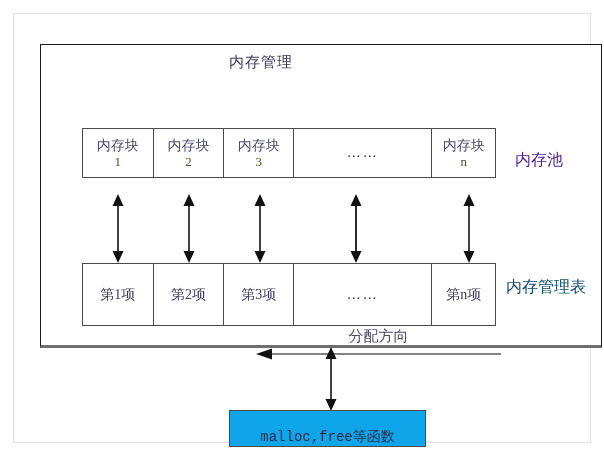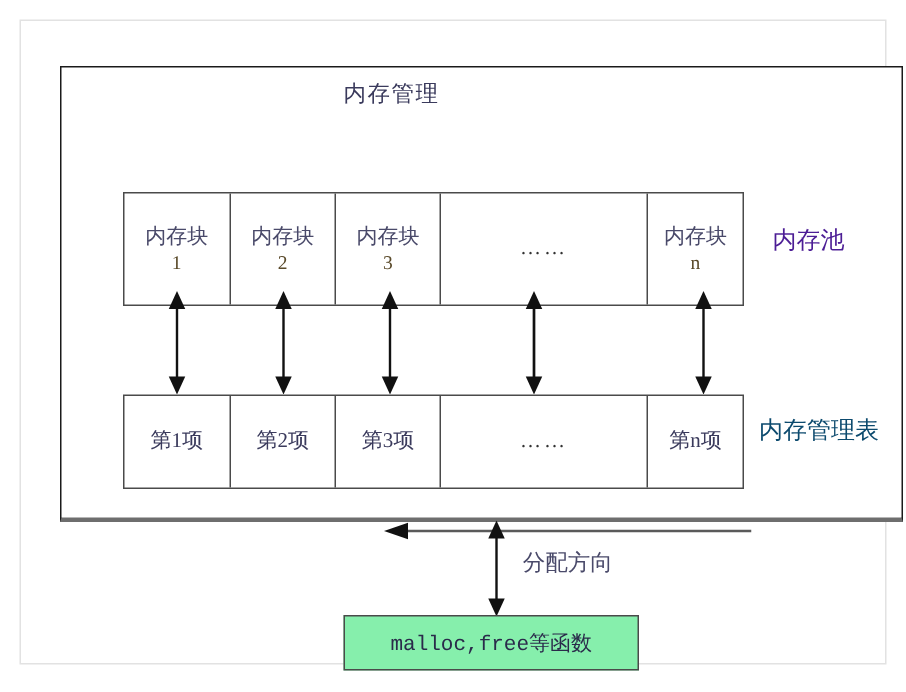--- a/index.html
+++ b/index.html
@@ -89,21 +89,21 @@
     color: #3a3a5c;
     white-space: nowrap;
   }
   .cell .dots {
     font-size: 14px;
     letter-spacing: 2px;
     color: #333;
   }
 
   
-  #pool-row { left: 41px; top: 83px; width: 414px; height: 76px; text-align: center; }
+  #pool-row { left: 41px; top: 83px; width: 414px; height: 50px; text-align: center; }
   #pool-row .c0 { width: 71px; height: 100%; }
   #pool-row .c1 { width: 71px; height: 100%; }
   #pool-row .c2 { width: 70px; height: 100%; }
   #pool-row .c3 { width: 139px; height: 100%; }
   #pool-row .c4 { width: 63px; height: 100%; }
 
   
   #tbl-row { left: 41px; top: 218px; width: 414px; height: 63px; }
   #tbl-row .c0 { width: 71px; height: 100%; }
   #tbl-row .c1 { width: 71px; height: 100%; }
@@ -139,21 +139,20 @@
   }
   #alloc-label {
     position: absolute;
     left: 0;
     top: 0;
     width: 245px;
     text-align: center;
     font-size: 15px;
     color: #4a4a6a;
     white-space: nowrap;
-    margin-top: 39px;
   }
   #alloc-arrow {
     position: absolute;
     left: 0;
     top: 20px;
   }
 
   
   #fn-conn {
     position: absolute;
@@ -165,23 +164,23 @@
 
   
   #fn-box {
     position: absolute;
     left: 215px;
     top: 396px;
     width: 197px;
     height: 37px;
     border: 1px solid #4a4a4a;
     box-sizing: border-box;
-    background: #86efac;
+    background: #0ea5e9;
     display: flex;
-    align-items: center;
+    align-items: flex-end;
     justify-content: center;
   }
   #fn-box .fn-text {
     font-family: "Liberation Mono", "DejaVu Sans Mono", monospace;
     font-size: 14px;
     color: #2a2a4a;
     white-space: nowrap;
   }
 </style>
 </head>

